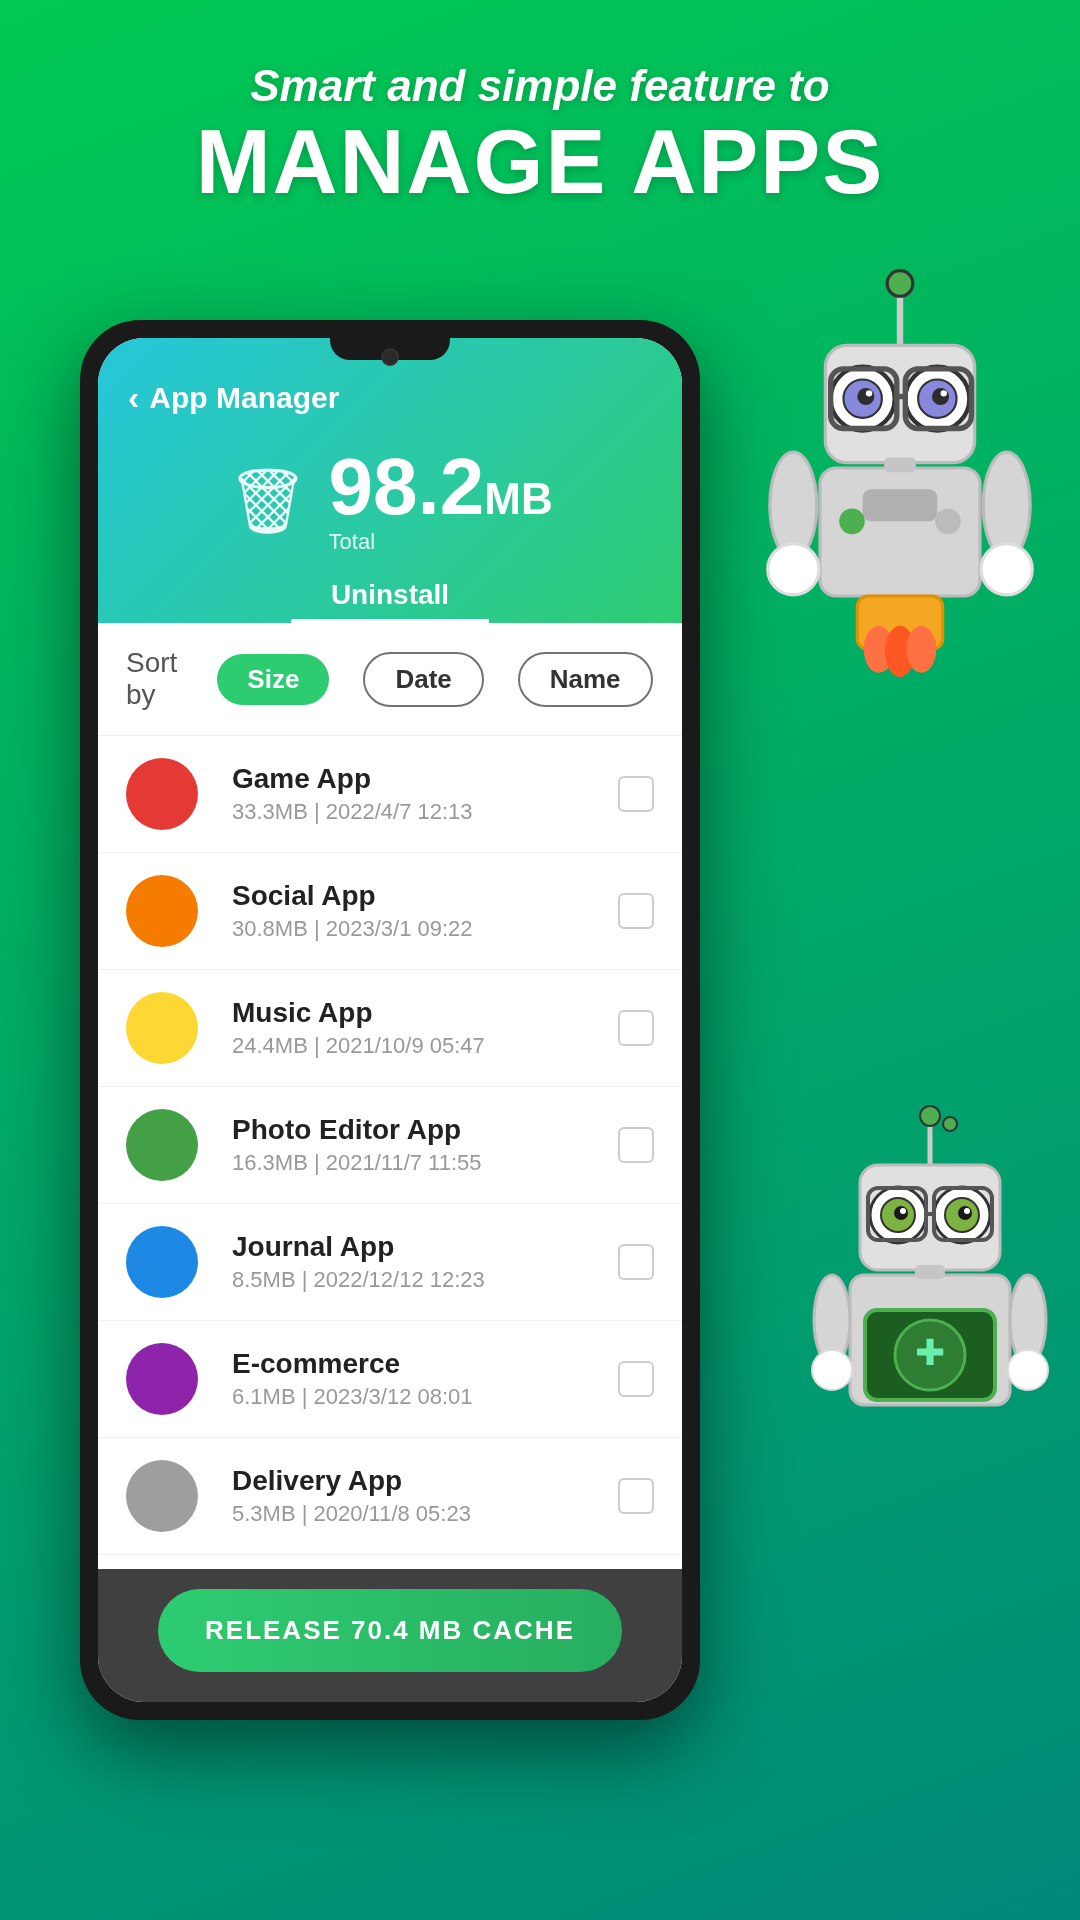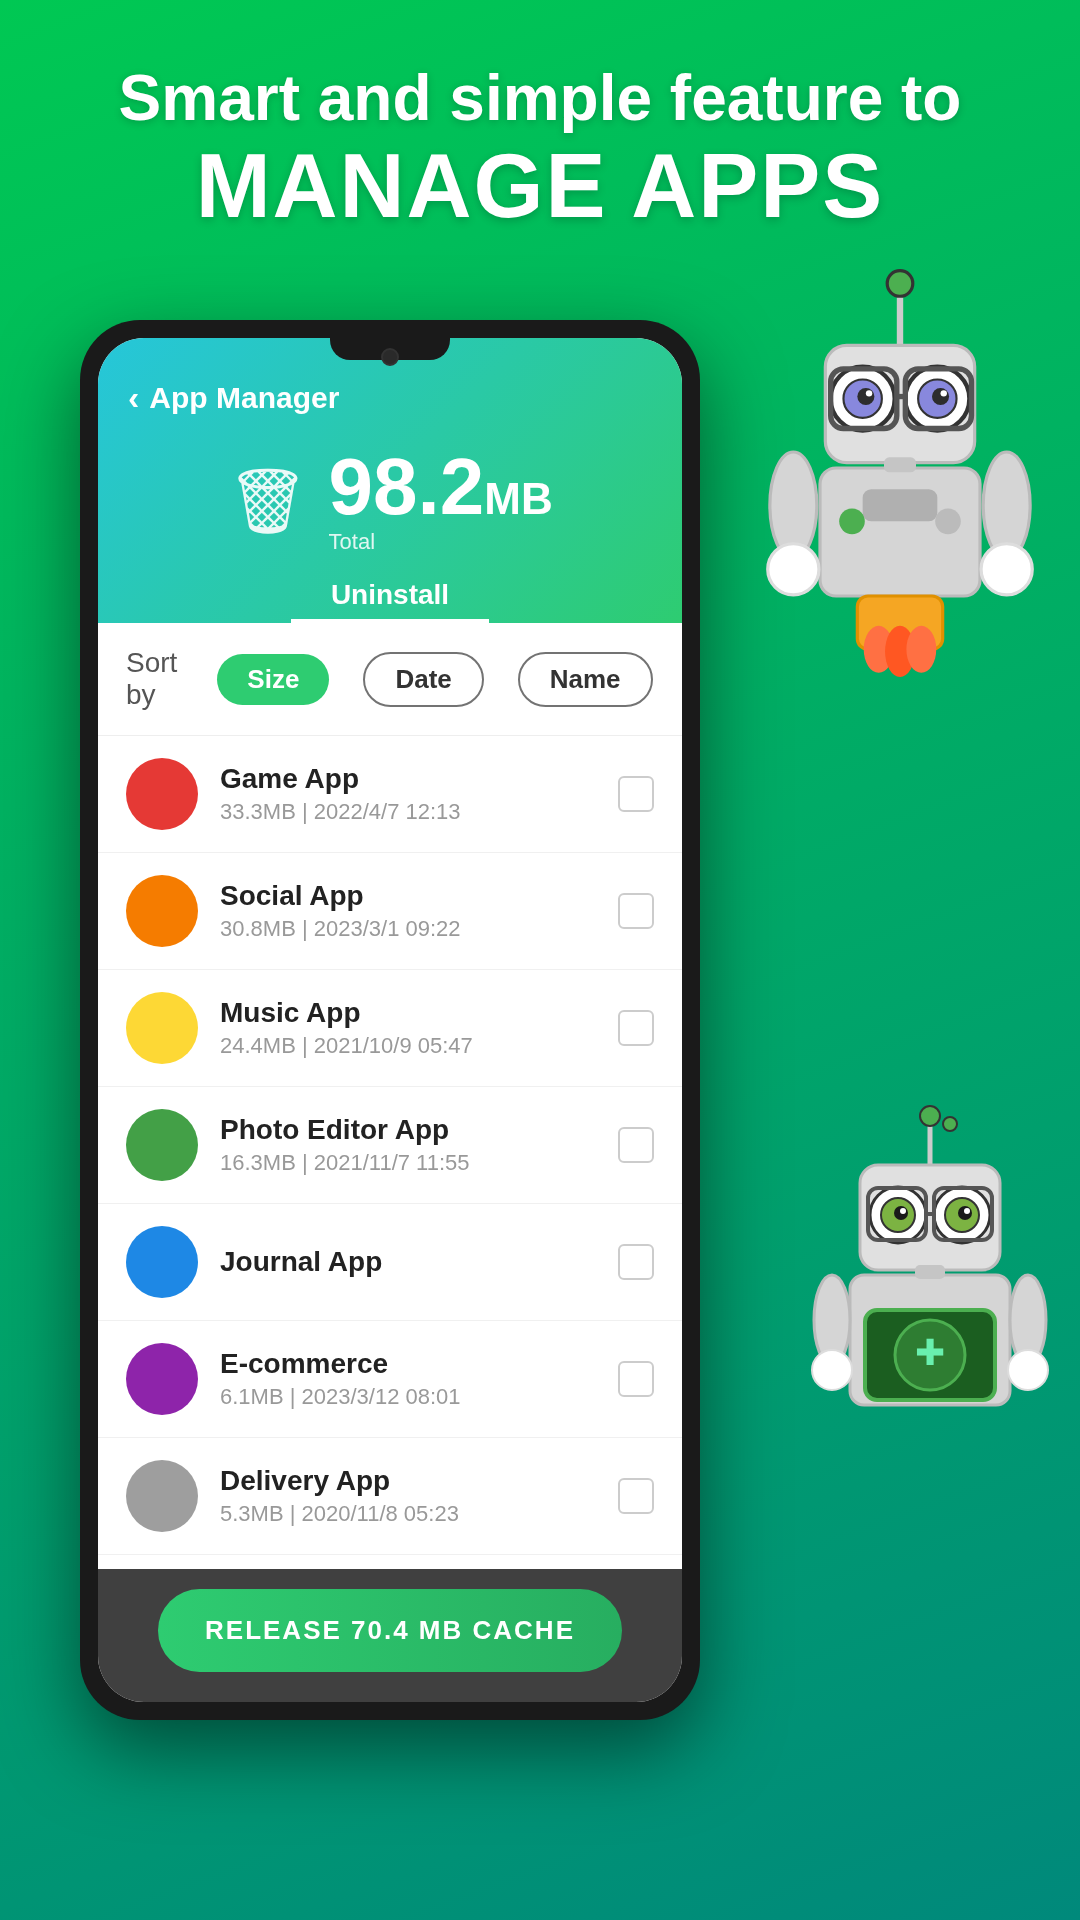--- a/index.html
+++ b/index.html
@@ -12,21 +12,22 @@
       position: relative;
     }
 
     
     .hero-section {
       text-align: center;
       padding: 60px 60px 20px;
       color: white;
     }
     .hero-subtitle {
-      font-size: 64px;
+      font-size: 44px;
+      font-style: italic;
       font-weight: 700;
       text-shadow: 0 2px 8px rgba(0,0,0,0.2);
       line-height: 1.2;
     }
     .hero-title {
       font-size: 90px;
       font-weight: 900;
       text-transform: uppercase;
       letter-spacing: 2px;
       text-shadow: 0 3px 10px rgba(0,0,0,0.2);
@@ -196,20 +197,21 @@
     }
     .app-icon-circle {
       width: 72px;
       height: 72px;
       border-radius: 50%;
       flex-shrink: 0;
       margin-right: 22px;
     }
     .app-info {
       flex: 1;
+      margin-left: 12px;
     }
     .app-name {
       font-size: 28px;
       font-weight: 700;
       color: #222;
     }
     .app-meta {
       font-size: 22px;
       color: #999;
       margin-top: 4px;
@@ -337,20 +339,21 @@
             <div class="app-info">
               <div class="app-name">Photo Editor App</div>
               <div class="app-meta">16.3MB | 2021/11/7 11:55</div>
             </div>
             <div class="app-checkbox"></div>
           </div>
           <div class="app-item">
             <div class="app-icon-circle" style="background: rgb(30, 136, 229);"></div>
             <div class="app-info">
               <div class="app-name">Journal App</div>
+              <div class="app-meta">8.5MB | 2022/12/12 12:23</div>
             </div>
             <div class="app-checkbox"></div>
           </div>
           <div class="app-item">
             <div class="app-icon-circle" style="background: rgb(142, 36, 170);"></div>
             <div class="app-info">
               <div class="app-name">E-commerce</div>
               <div class="app-meta">6.1MB | 2023/3/12 08:01</div>
             </div>
             <div class="app-checkbox"></div>

